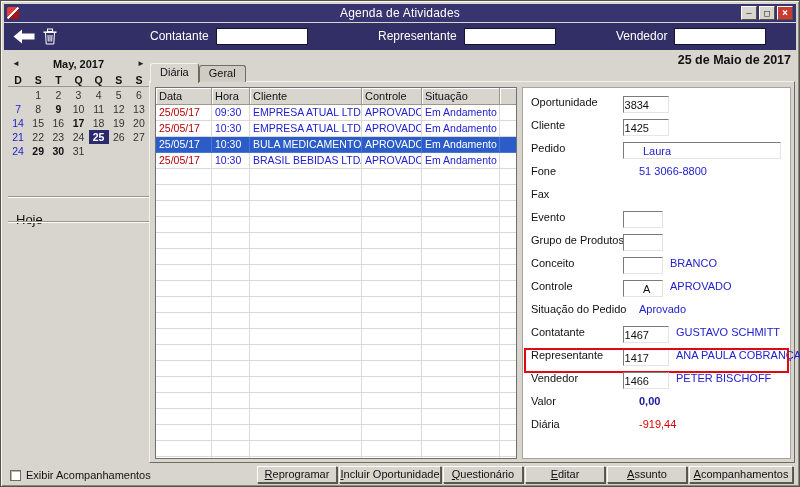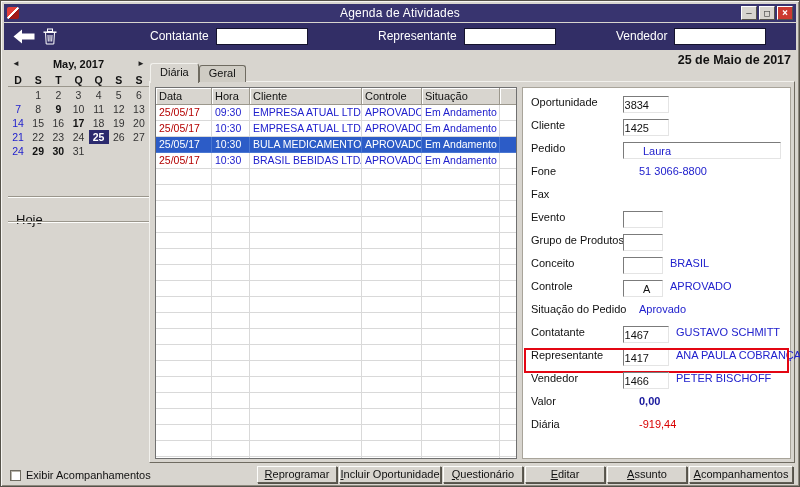--- a/index.html
+++ b/index.html
@@ -449,21 +449,21 @@
               <span class="f-label">Evento</span>
               <span class="f-box tiny"></span>
             </div>
             <div class="f-row">
               <span class="f-label">Grupo de Produtos</span>
               <span class="f-box tiny"></span>
             </div>
             <div class="f-row">
               <span class="f-label">Conceito</span>
               <span class="f-box code"></span>
-              <span class="f-text blue">BRASIL</span>
+              <span class="f-text blue">BRANCO</span>
             </div>
             <div class="f-row">
               <span class="f-label">Controle</span>
               <span class="f-box tiny">A</span>
               <span class="f-text blue">APROVADO</span>
             </div>
             <div class="f-row">
               <span class="f-label">Situação do Pedido</span>
               <span class="f-text blue no-box">Aprovado</span>
             </div>

